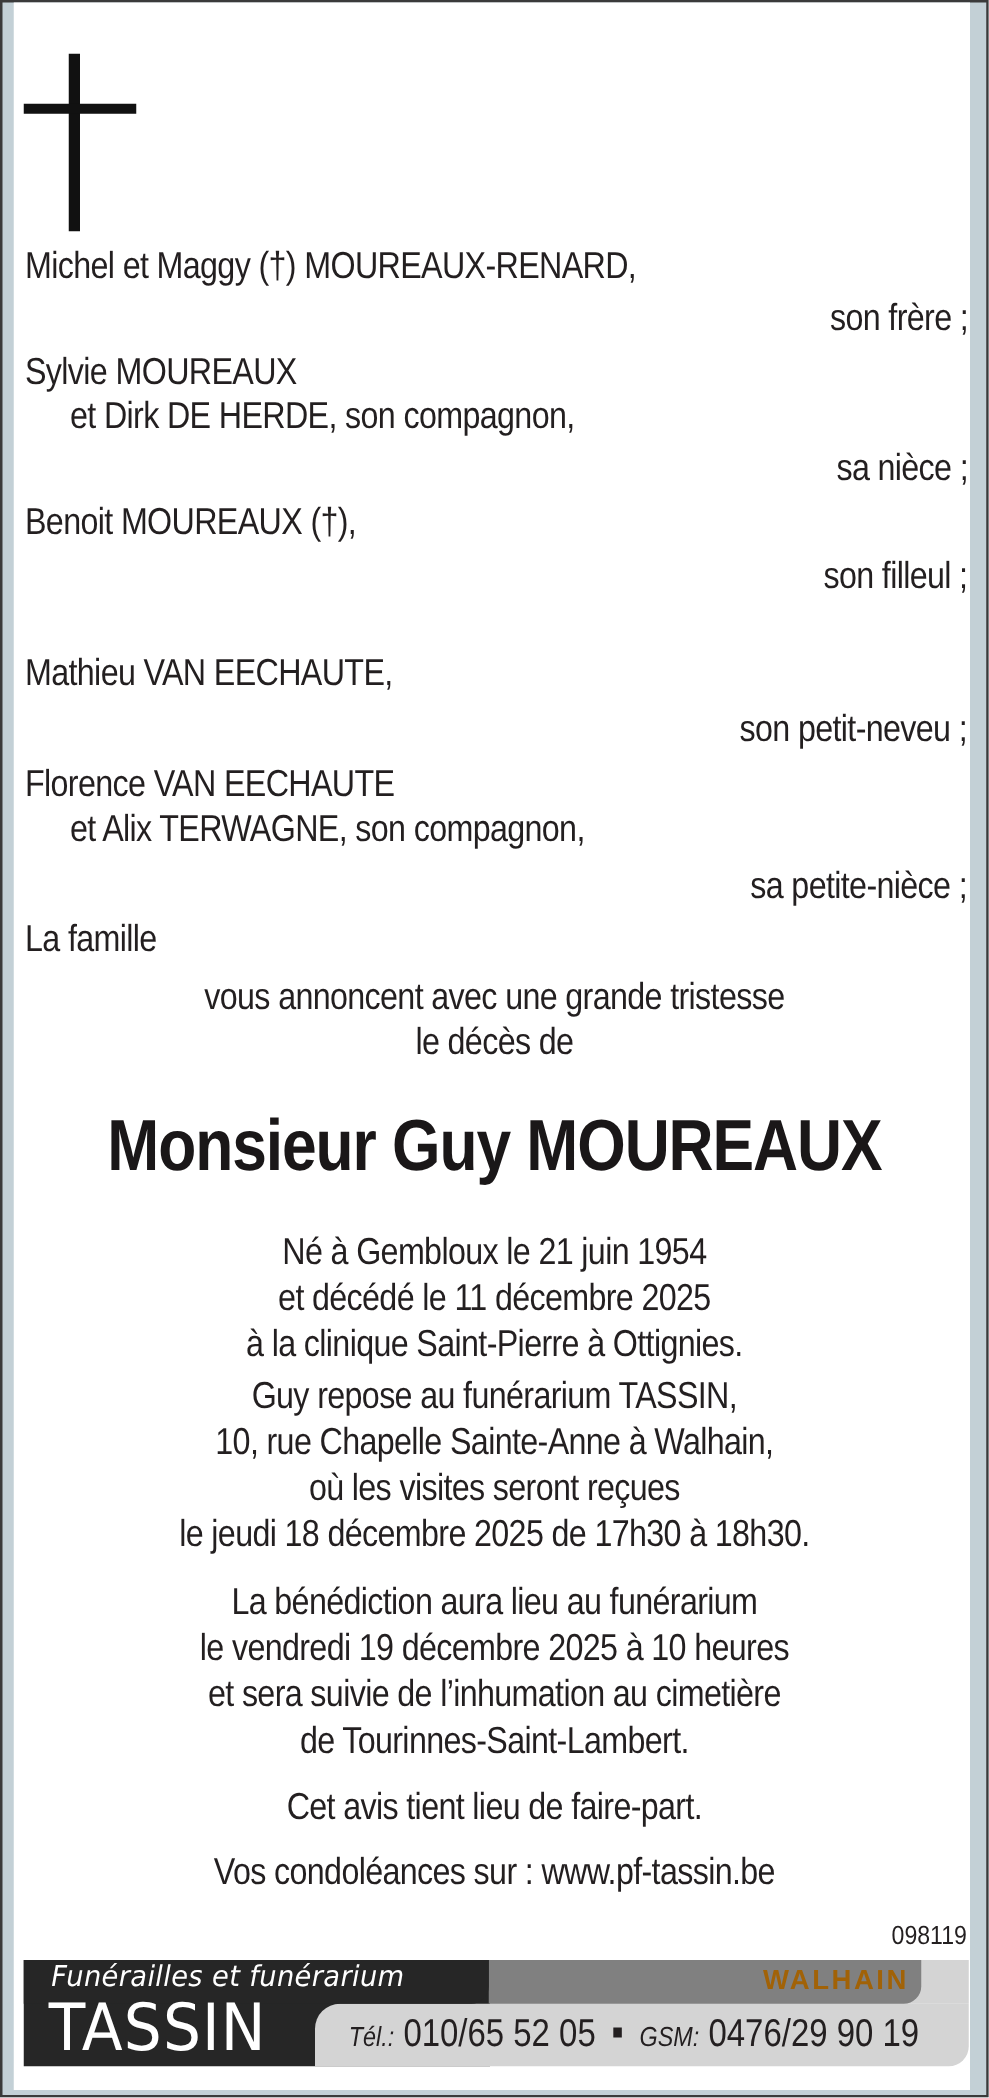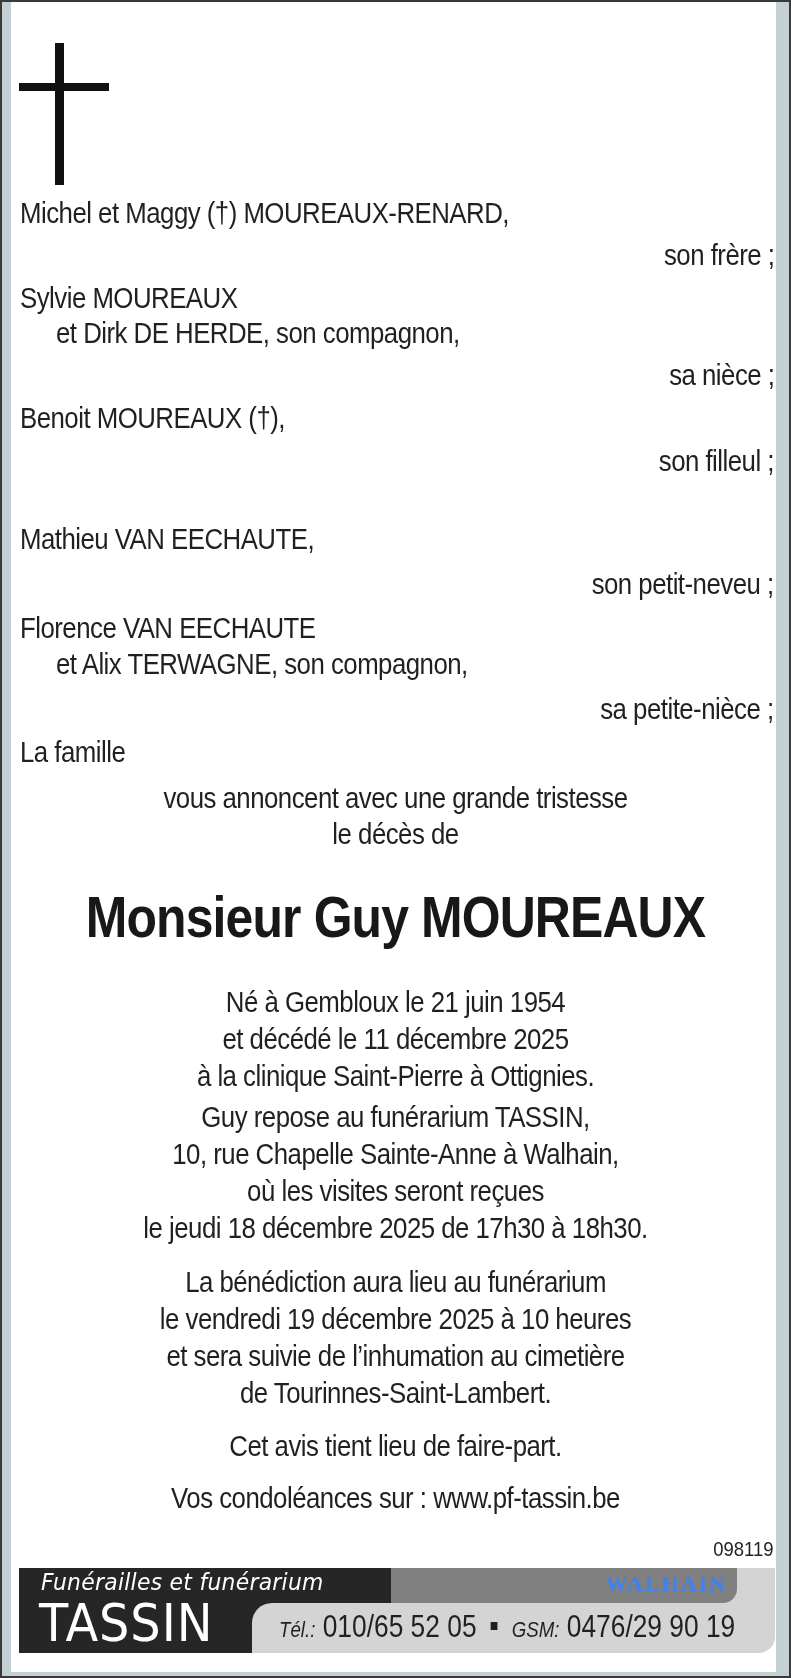--- a/index.html
+++ b/index.html
@@ -38,21 +38,21 @@
   .banner { position: absolute; left: 19px; top: 1568px; width: 756px; height: 85px; }
   .banner .dark { position: absolute; left: 0; top: 0; width: 373px; height: 85px; background: #262626; }
   .banner .dark-ext { position: absolute; left: 0; top: 0; width: 372px; height: 35px; background: #262626; border-bottom-right-radius: 14px; }
   .banner .mid { position: absolute; left: 372px; top: 0; width: 346px; height: 35px; background: #808080; border-bottom-right-radius: 14px; }
   .banner .light { position: absolute; left: 233px; top: 35px; width: 523px; height: 50px; background: #d4d4d4; border-top-left-radius: 20px; border-bottom-right-radius: 16px; }
   .banner .light-top { position: absolute; left: 372px; top: 0; width: 384px; height: 35px; background: #d4d4d4; z-index: 0; }
   .banner .mid { z-index: 1; }
   .banner .dark-ext { z-index: 2; }
   .b-sub { position: absolute; left: 22px; top: 1px; color: #fff; font-family: "DejaVu Sans", sans-serif; font-style: italic; font-size: 23px; letter-spacing: 0.3px; z-index: 3; transform: scaleX(0.95); transform-origin: left center; }
   .b-name { position: absolute; left: 20px; top: 25px; color: #fff; font-family: "DejaVu Sans", sans-serif; font-size: 52px; line-height: 60px; letter-spacing: 1px; z-index: 3; transform: scaleX(0.92); transform-origin: left center; }
-  .b-city { position: absolute; right: 48px; top: 3px; color: #3b82f6; font-family: Liberation Serif, serif; font-weight: bold; font-size: 22px; letter-spacing: 2px; z-index: 3; }
+  .b-city { position: absolute; right: 48px; top: 3px; color: #a16207; font-family: Liberation Sans, sans-serif; font-weight: bold; font-size: 22px; letter-spacing: 2px; z-index: 3; }
   .b-phone { position: absolute; left: 260px; top: 41px; font-size: 31px; color: #231f20; white-space: nowrap; z-index: 3; transform: scaleX(0.85); transform-origin: left center; }
   .b-phone .lbl { font-style: italic; font-size: 22px; }
   .b-phone .sq { display: inline-block; width: 8px; height: 8px; background: #231f20; margin: 0 8px 6px 8px; vertical-align: middle; }
 </style>
 </head>
 <body>
 
 <div class="frame"></div>
 <div class="page"></div>
 

